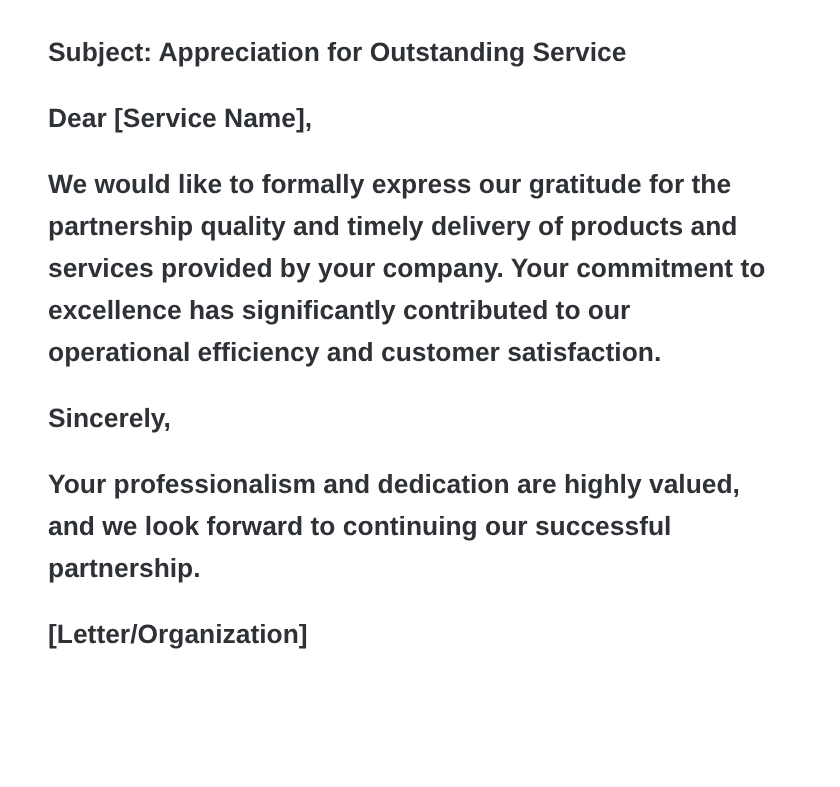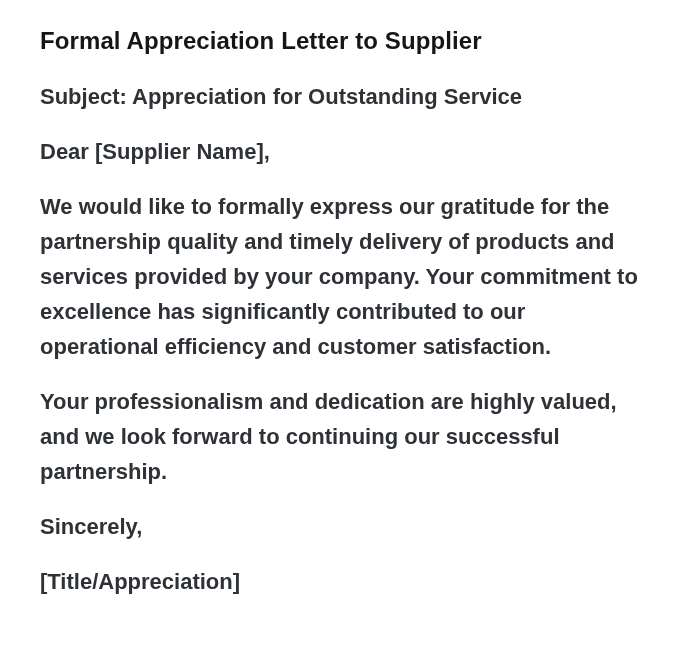--- a/index.html
+++ b/index.html
@@ -34,28 +34,27 @@
     line-height: 35px;
     font-weight: 700;
     color: #2e3236;
   }
 </style>
 </head>
 <body>
 
 <div class="page">
   <div class="letter">
-    <h1 class="letter-title">Formal Appreciation Letter to Supplier</h1>
 
     <p>Subject: Appreciation for Outstanding Service</p>
 
-    <p>Dear [Supplier Name],</p>
+    <p>Dear [Service Name],</p>
 
     <p>We would like to formally express our gratitude for the partnership quality and timely delivery of products and services provided by your company. Your commitment to excellence has significantly contributed to our operational efficiency and customer satisfaction.</p>
 
+    <p>Sincerely,</p>
+
     <p>Your professionalism and dedication are highly valued, and we look forward to continuing our successful partnership.</p>
 
-    <p>Sincerely,</p>
 
-
-    <p>[Title/Appreciation]</p>
+    <p>[Letter/Organization]</p>
   </div>
 </div>
 
 </body></html>

